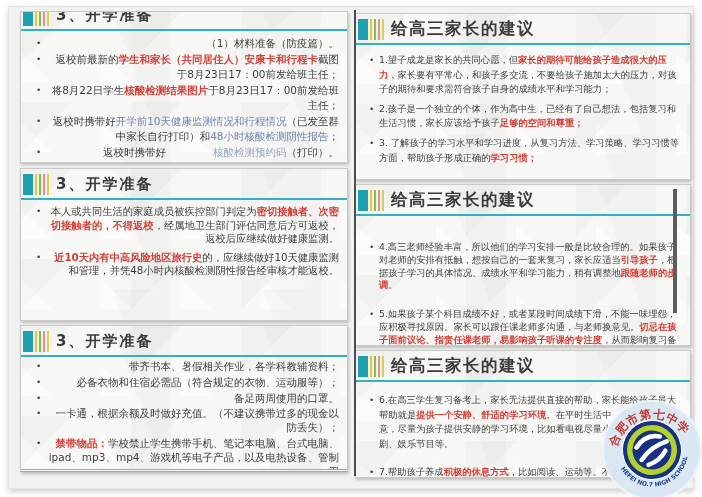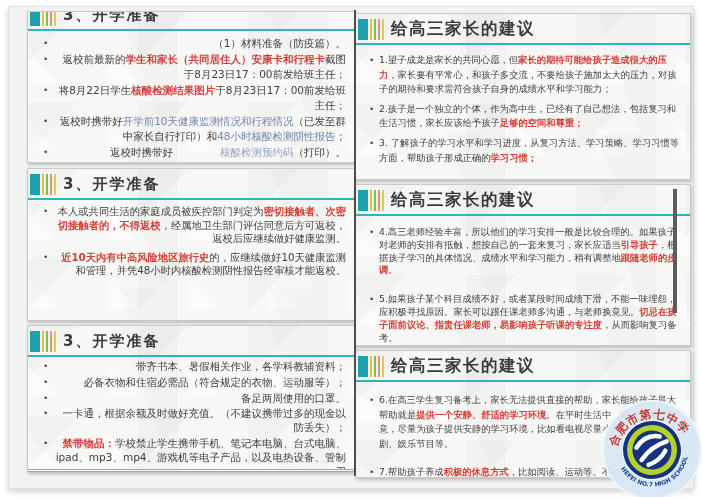--- a/index.html
+++ b/index.html
@@ -7,21 +7,21 @@
     width:702px;height:497px;position:relative;overflow:hidden;
     background:#ffffff;
     font-family:"DejaVu Sans","Liberation Sans",sans-serif;
   }
   .canvas{
     position:absolute;left:8px;top:6px;width:684px;height:481px;
     background:#f2f2f0;border:1px solid #e2e2e0;
     box-shadow:0 3px 6px rgba(0,0,0,.18);
   }
   .col{position:absolute;top:0;height:100%;}
-  .col-left{left:18px;width:269px;padding-left:28px;}
+  .col-left{left:11px;width:269px;padding-left:28px;}
   .col-right{left:345px;width:339px;}
   .col-right .vline{
     position:absolute;left:0;top:3px;bottom:12px;width:2px;background:#4d4d4d;z-index:2;
   }
   .slide{
     position:absolute;left:0;box-sizing:border-box;overflow:hidden;
     background:#f7f7f5;
     background-image:
       linear-gradient(135deg, rgba(0,0,0,.022) 25%, transparent 25.5%),
       linear-gradient(250deg, rgba(0,0,0,.018) 30%, transparent 30.5%),
@@ -58,21 +58,21 @@
   .col-right .content{font-size:9.3px;line-height:14.6px;padding:8px 6px 0 12px;}
   .s-r2 .content{line-height:12.8px;padding-top:10px;}
   .s-r3 .content{padding-top:11px;}
 
   .bullet{position:relative;padding-left:11px;}
   .bullet::before{content:"\2022";position:absolute;left:1px;top:0;font-size:9px;color:#4a4a4a;}
   .s-l1 .bullet{margin-bottom:1px;}
   .s-l2 .bullet{margin-bottom:5px;}
   .s-l3 .bullet{margin-bottom:2px;}
   .s-r1 .bullet{margin-bottom:5px;}
-  .s-r2 .bullet{margin-bottom:16px;}
+  .s-r2 .bullet{margin-bottom:16px;margin-top:15px;}
   .s-r3 .bullet{margin-bottom:14px;}
 
   .seg-red{color:var(--red,#d23f38);font-weight:bold;}
   .seg-blue{color:var(--blue,#7187b0);}
   .seg-blue2{color:var(--blue2,#95a4c6);margin-left:47px;}
 
   .scroll-thumb{
     position:absolute;right:13px;top:4px;width:4px;height:124px;
     background:#5d5d5d;z-index:3;
   }

